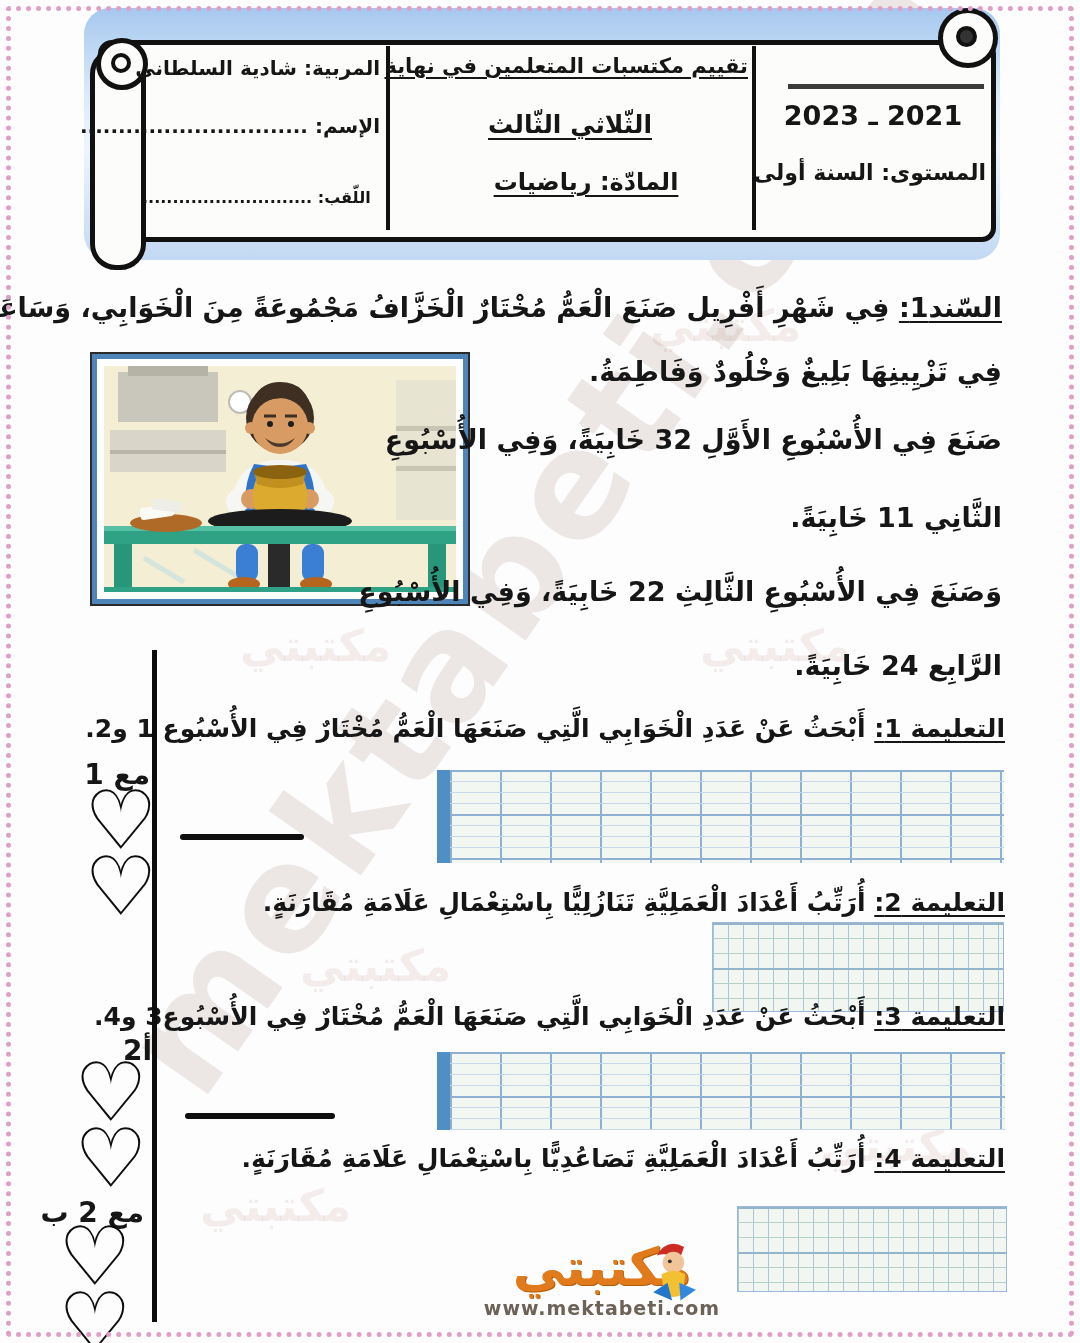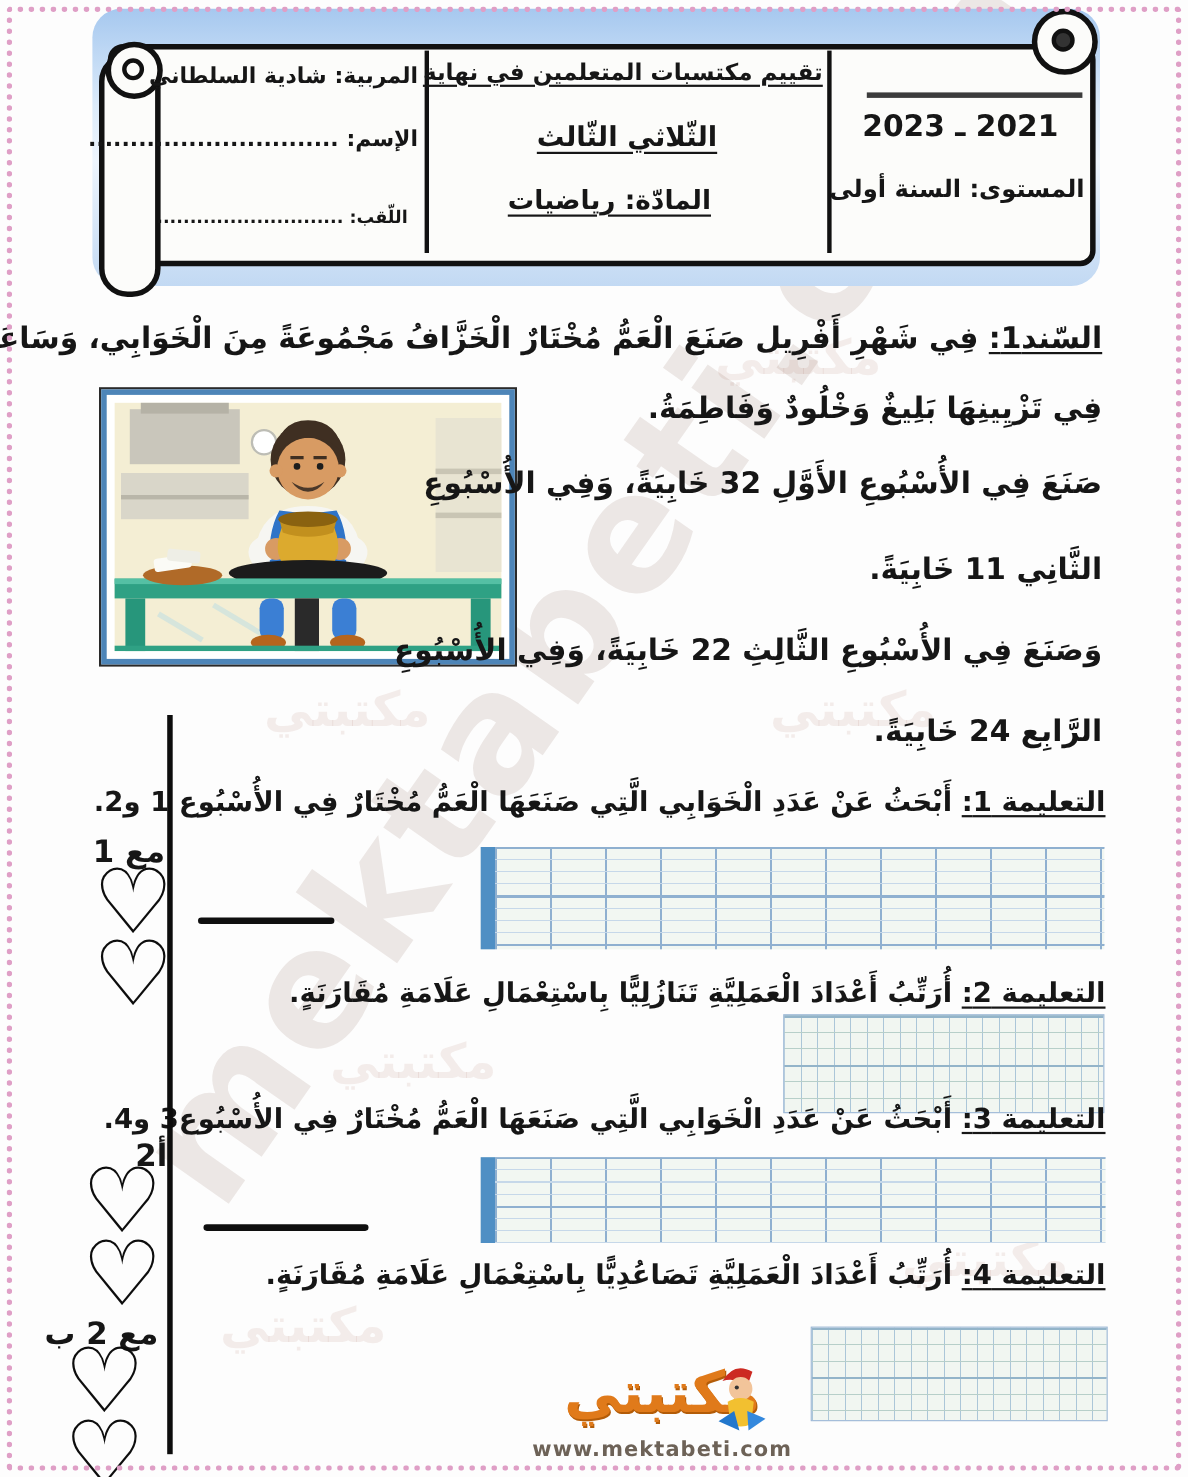--- a/index.html
+++ b/index.html
@@ -65,21 +65,21 @@
   }
   .col-divider{ width:4px; background:#111; top:46px; height:184px; z-index:7;}
   #divider-a{left:386px;}
   #divider-b{left:752px;}
   .hdr-txt{ direction:rtl; font-weight:700; z-index:8; white-space:nowrap;}
   #hdr-year-line{ left:788px; top:84px; width:196px; height:5px; background:#3c3c3c; z-index:8;}
   #hdr-year{ left:760px; top:100px; width:226px; text-align:center; font-size:27px;}
   #hdr-level{ left:758px; top:160px; width:228px; text-align:left; font-size:22px;}
   #hdr-t1{ left:392px; top:54px; width:356px; text-align:center; font-size:21px; text-decoration:underline; text-underline-offset:4px;}
   #hdr-t2{ left:392px; top:110px; width:356px; text-align:center; font-size:25px; text-decoration:underline; text-underline-offset:5px;}
-  #hdr-t3{ left:376px; top:168px; width:356px; text-align:center; font-size:24px; text-decoration:underline; text-underline-offset:5px;}
+  #hdr-t3{ left:408px; top:168px; width:356px; text-align:center; font-size:24px; text-decoration:underline; text-underline-offset:5px;}
   #hdr-teacher{ left:142px; top:56px; width:238px; text-align:right; font-size:20px;}
   #hdr-name{ left:142px; top:114px; width:238px; text-align:right; font-size:20px;}
   #hdr-surname{ left:142px; top:188px; width:238px; text-align:left; font-size:16px;}
   
   .body-line{
     direction:rtl; text-align:right;
     font-size:27px; font-weight:700; line-height:1.5;
     white-space:nowrap; z-index:10;
   }
   .lbl-underline{ text-decoration:underline; text-underline-offset:4px; text-decoration-thickness:2px; }
@@ -118,21 +118,21 @@
   .answer-line{ background:#0f0f0f; border-radius:3px; z-index:11;}
   
   #logo-block{ left:452px; top:1240px; width:300px; text-align:center; z-index:12;}
   #logo-text{
     font-size:52px; font-weight:700; direction:rtl;
     color:#e07a1a;
     text-shadow:1px 1px 0 #b35c08;
     line-height:1.05;
     display:inline-block;
   }
-  #logo-url{ font-size:19px; color:#6d6257; font-weight:700; letter-spacing:1px; margin-top:12px;}
+  #logo-url{ font-size:19px; color:#6d6257; font-weight:700; letter-spacing:1px; margin-top:2px;}
   #logo-child{ position:absolute; right:-8px; top:0px; width:56px; height:64px;}
   
   .wm{
     position:absolute; direction:rtl;
     font-size:44px; font-weight:700;
     color:rgba(160,90,70,0.10);
     z-index:1; white-space:nowrap;
   }
   #wm-big{
     position:absolute; left:-60px; top:520px; width:1120px; height:220px;

